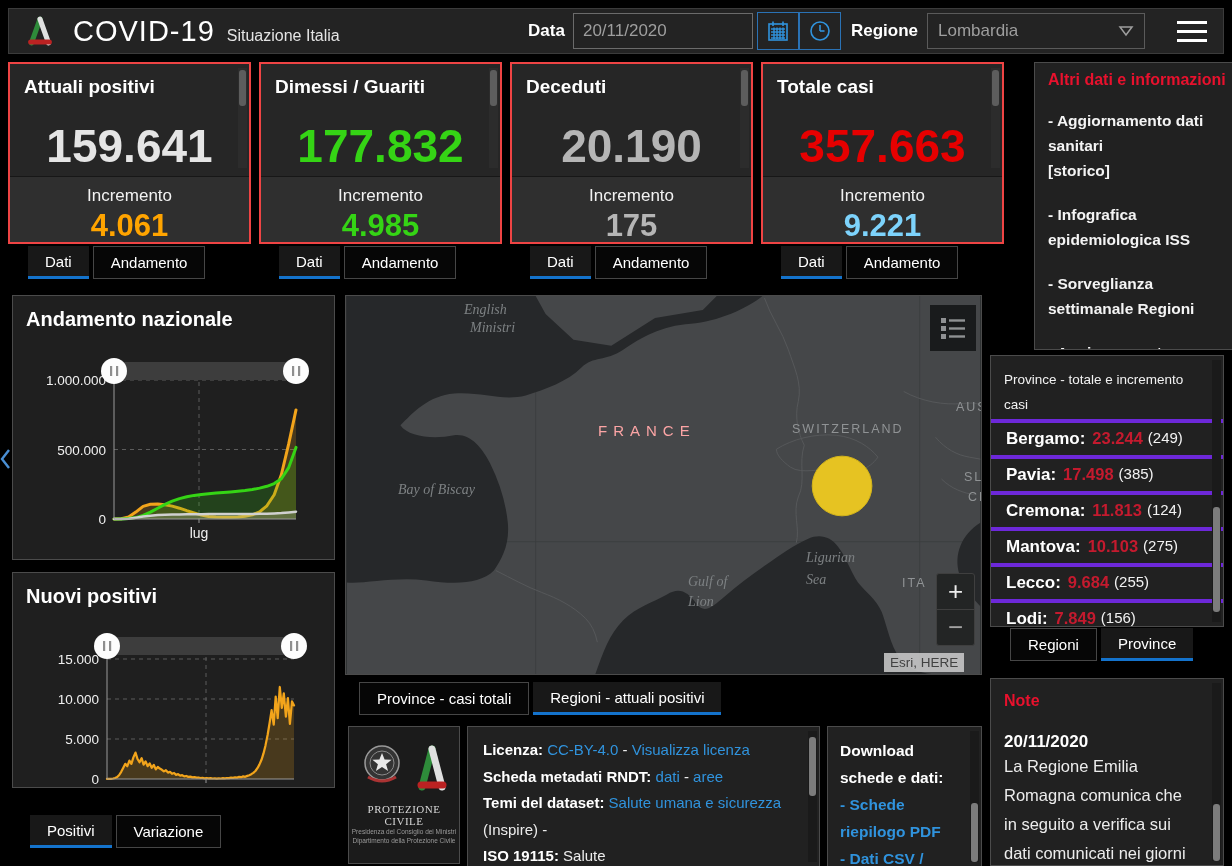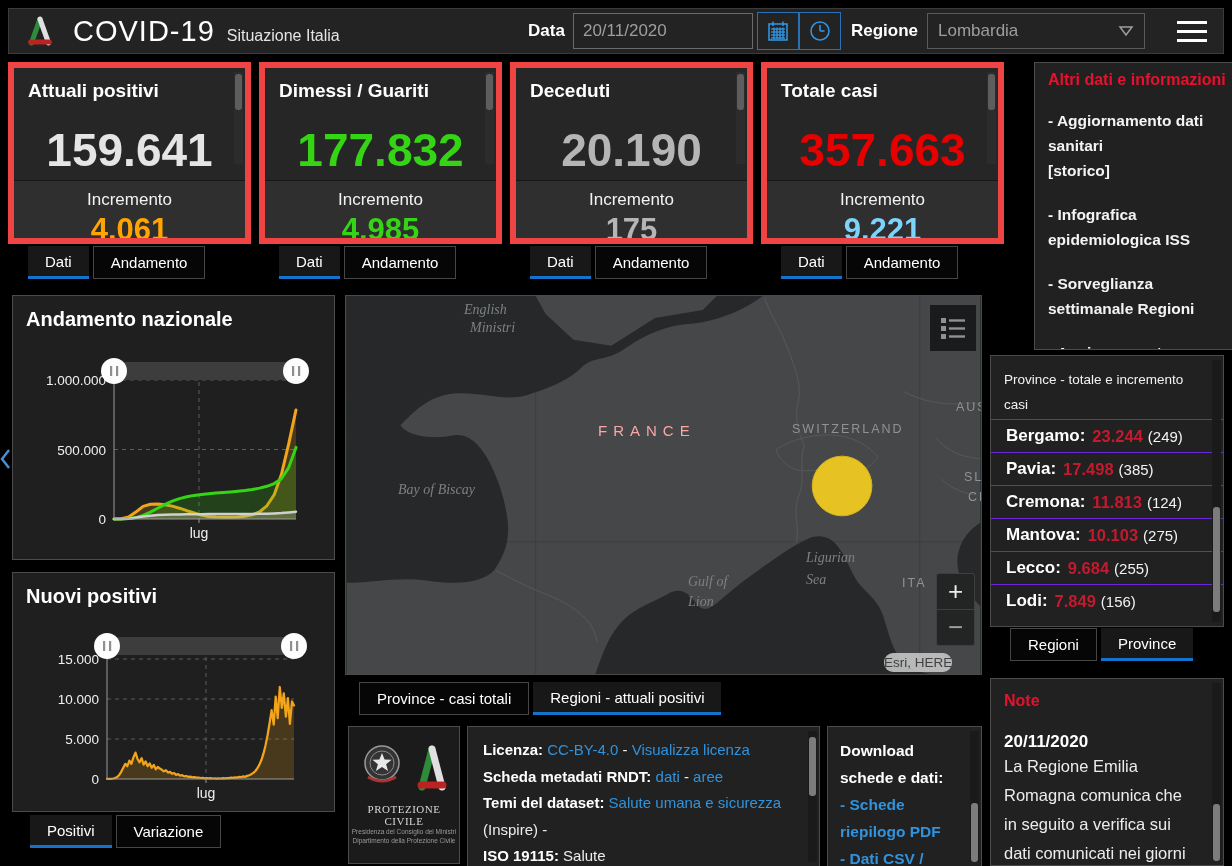--- a/index.html
+++ b/index.html
@@ -19,21 +19,21 @@
             align-items:center;justify-content:center;box-sizing:border-box;cursor:pointer;}
   #cal-btn{margin-left:4px;}
   #regione-label{margin-left:10px;}
   #region-select{width:218px;height:36px;border:1px solid #5a5a5a;margin-left:9px;display:flex;
                  align-items:center;justify-content:space-between;padding:0 10px;cursor:pointer;
                  color:#9e9e9e;font-size:17px;box-sizing:border-box;}
   #burger{margin-left:32px;margin-right:16px;cursor:pointer;width:30px;}
   #burger span{display:block;height:3px;background:#fff;margin:6px 0;}
   
   .card{position:absolute;top:62px;width:243px;height:182px;background:#262626;
-        border:6px solid #ef4444;box-sizing:border-box;overflow:hidden;}
+        border:2px solid #ef4444;box-sizing:border-box;overflow:hidden;}
   .card-title{position:absolute;top:12px;left:14px;font-size:19px;font-weight:bold;color:#fff;}
   .card-value{position:absolute;top:55px;left:0;right:0;text-align:center;font-size:46px;font-weight:bold;}
   .card-inc{position:absolute;left:0;right:0;top:112px;bottom:0;background:#2f2f2f;
             border-top:1px solid #171717;text-align:center;}
   .inc-label{font-size:17px;color:#f2f2f2;margin-top:9px;}
   .inc-value{font-size:31px;font-weight:bold;margin-top:2px;}
   
   .vscroll{position:absolute;right:2px;top:4px;bottom:4px;width:9px;background:#1a1a1a;}
   .vscroll .thumb{position:absolute;left:1px;width:7px;background:#7c7c7c;border-radius:3px;}
   .card .vscroll{background:#2c2c2c;}
@@ -44,42 +44,42 @@
        background:#060606;border:1px solid #464646;box-sizing:border-box;cursor:pointer;white-space:nowrap;}
   .tab.active{background:#181818;border:none;border-bottom:3px solid #1473cc;}
   
   .panel{position:absolute;background:#212121;border:1px solid #4b4b4b;box-sizing:border-box;overflow:hidden;}
   .red-title{color:#e8112d;font-size:16px;font-weight:bold;}
   
   #other-info{left:990px;top:62px;width:274px;height:288px;padding:8px 24px 0 13px;margin-left:44px;}
   .oi-item{font-size:15.5px;font-weight:bold;line-height:25px;white-space:pre-line;margin-top:19px;color:#f4f4f4;}
   
   #chart1-panel{left:12px;top:295px;width:323px;height:265px;background:#1f1f1f;}
-  #chart2-panel{left:12px;top:572px;width:323px;height:240px;background:#1f1f1f;}
+  #chart2-panel{left:12px;top:572px;width:323px;height:216px;background:#1f1f1f;}
   .chart-title{position:absolute;top:12px;left:13px;font-size:20px;font-weight:bold;z-index:2;}
   .chart-svg{position:absolute;left:0;top:0;}
   
   #map{left:345px;top:295px;width:637px;height:380px;background:#26282a;border:1px solid #4b4b4b;}
   .map-label{position:absolute;color:#8b8e90;font-size:13px;pointer-events:none;white-space:nowrap;}
   .map-label.sea{font-style:italic;font-family:"Liberation Serif",serif;font-size:14px;color:#7d8183;}
   .map-label.big{font-size:15px;letter-spacing:6px;color:#fca5a5;}
   .map-label.mid{font-size:12.5px;letter-spacing:2px;color:#909395;}
   #legend-btn{position:absolute;left:584px;top:9px;width:46px;height:46px;background:#191b1c;cursor:pointer;
               display:flex;align-items:center;justify-content:center;}
   #zoom-ctl{position:absolute;left:590px;top:277px;width:37px;background:#232525;border:1px solid #3f3f3f;
             border-radius:3px;overflow:hidden;}
   .zoom-btn{height:35px;display:flex;align-items:center;justify-content:center;font-size:26px;
             color:#ececec;cursor:pointer;}
   .zoom-btn.minus{border-top:1px solid #3f3f3f;color:#a3a3a3;}
   #map-attrib{position:absolute;left:538px;top:357px;background:rgba(206,206,206,0.85);color:#424242;
-              font-size:13.5px;padding:2px 0;border-radius:9px;}
+              font-size:13.5px;padding:2px 6px;}
   
   #prov-panel{left:990px;top:355px;width:234px;height:272px;}
   #prov-title{padding:11px 14px 2px 13px;font-size:13.5px;line-height:25px;color:#f2f2f2;width:185px;}
-  .prov-row{border-top:1px solid #6d28d9;padding:6px 0 6px 15px;display:flex;align-items:center;white-space:nowrap;}
+  .prov-row{border-top:4px solid #6d28d9;padding:6px 0 6px 15px;display:flex;align-items:flex-start;white-space:nowrap;}
   .prov-name{font-size:17px;font-weight:bold;color:#fff;}
   .prov-val{font-size:16.5px;font-weight:bold;color:#c41a2e;margin-left:7px;}
   .prov-inc{font-size:15px;color:#f2f2f2;margin-left:5px;}
   
   #note-panel{left:990px;top:678px;width:234px;height:188px;padding:13px 24px 0 13px;}
   #note-date{font-size:17px;font-weight:bold;margin-top:22px;}
   #note-text{font-size:16.5px;line-height:29px;color:#ececec;}
   
   #logo-panel{left:348px;top:726px;width:112px;height:138px;background:#1b1b1b;text-align:center;}
   #logo-name{font-size:11px;letter-spacing:0.5px;color:#d8d8d8;margin-top:2px;font-family:"Liberation Serif",serif;}

